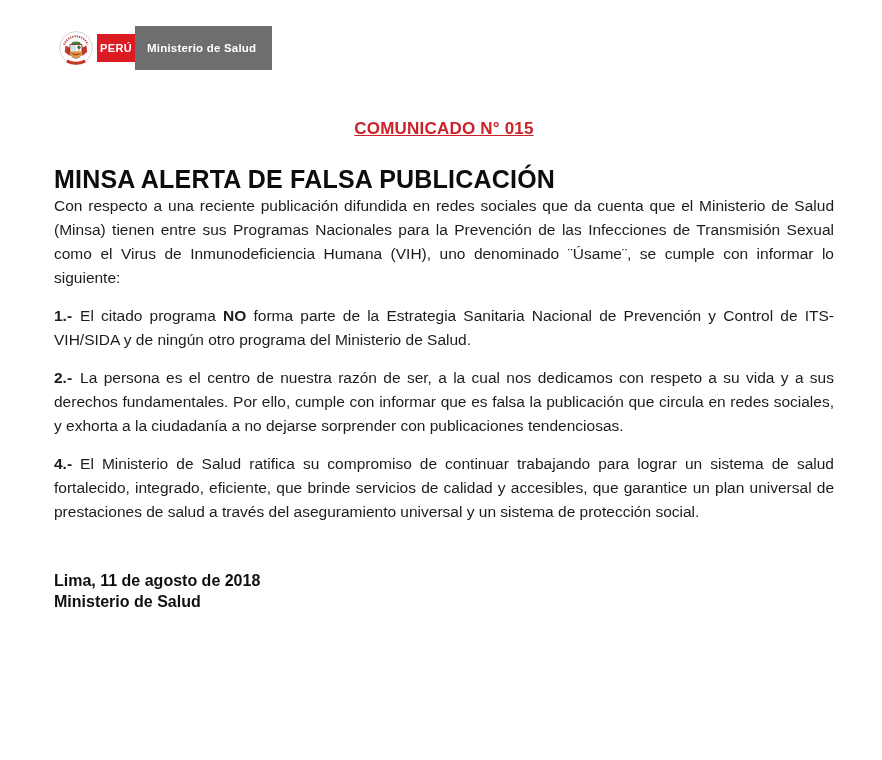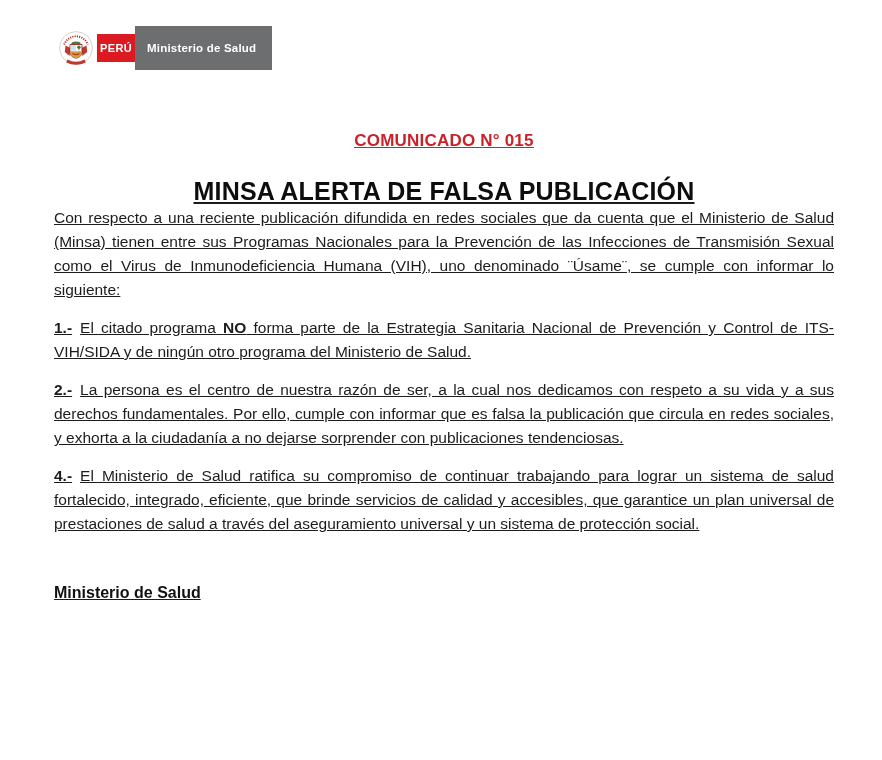--- a/index.html
+++ b/index.html
@@ -62,37 +62,36 @@
     padding:0 16px 0 12px;
     font-size:11.5px;
     font-weight:bold;
     letter-spacing:0.2px;
   }
 
   
   .content{
     position:absolute;
     left:54px;
-    top:12px;
+    top:0;
     width:780px;
     color:var(--text);
-    text-decoration:underline;
   }
   .kicker{
     margin:119px 0 0;
     text-align:center;
     font-size:17px;
     font-weight:bold;
     text-decoration:underline;
     color:var(--kicker-red);
     letter-spacing:0.2px;
   }
   .doc-title{
     margin:26px 0 0;
-    text-align:center;
+    text-align:left;
     font-size:25px;
     font-weight:bold;
     color:#0D0D0D;
     letter-spacing:0.2px;
   }
   .body-par{
     margin:0 0 14px;
     font-size:15.5px;
     line-height:24px;
     text-align:justify;
@@ -151,17 +150,18 @@
     <p class="body-par intro">Con respecto a una reciente publicación difundida en redes sociales que da cuenta que el Ministerio de Salud (Minsa) tienen entre sus Programas Nacionales para la Prevención de las Infecciones de Transmisión Sexual como el Virus de Inmunodeficiencia Humana (VIH), uno denominado ¨Úsame¨, se cumple con informar lo siguiente:</p>
 
     <p class="body-par"><b class="num">1.-</b><span>El citado programa </span><b>NO</b><span> forma parte de la Estrategia Sanitaria Nacional de Prevención y Control de ITS-VIH/SIDA y de ningún otro programa del Ministerio de Salud.</span></p>
 
     <p class="body-par"><b class="num">2.-</b><span>La persona es el centro de nuestra razón de ser, a la cual nos dedicamos con respeto a su vida y a sus derechos fundamentales. Por ello, cumple con informar que es falsa la publicación que circula en redes sociales, y exhorta a la ciudadanía a no dejarse sorprender con publicaciones tendenciosas.</span></p>
 
 
     <p class="body-par"><b class="num">4.-</b><span>El Ministerio de Salud ratifica su compromiso de continuar trabajando para lograr un sistema de salud fortalecido, integrado, eficiente, que brinde servicios de calidad y accesibles, que garantice un plan universal de prestaciones de salud a través del aseguramiento universal y un sistema de protección social.</span></p>
 
     <div class="signature">
+      <div>Lima, 11 de agosto de 2018</div>
       <div>Ministerio de Salud</div>
     </div>
   </main>
 
 </div>
 
 </body></html>

